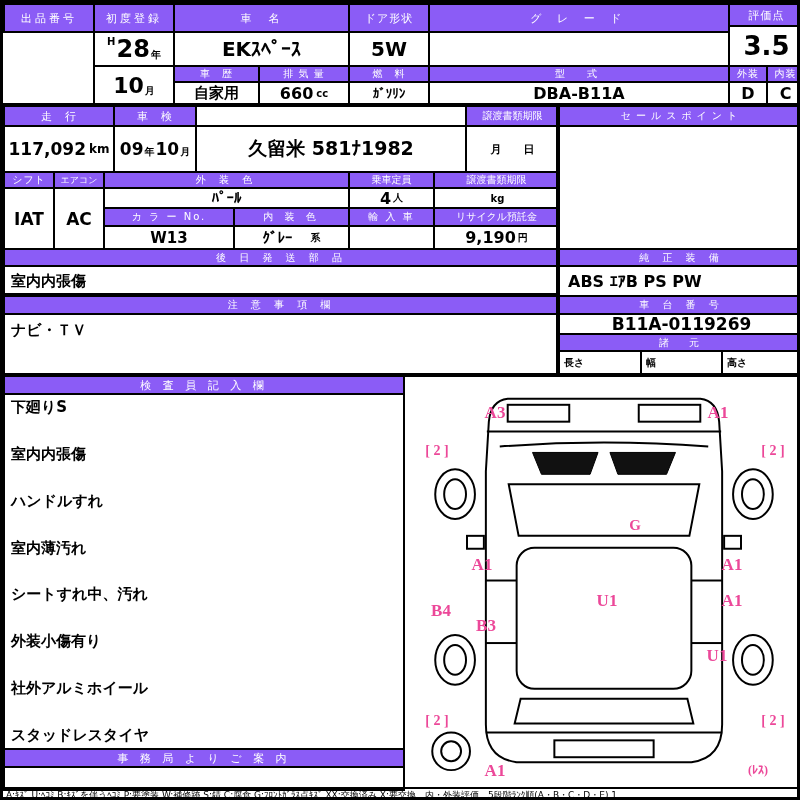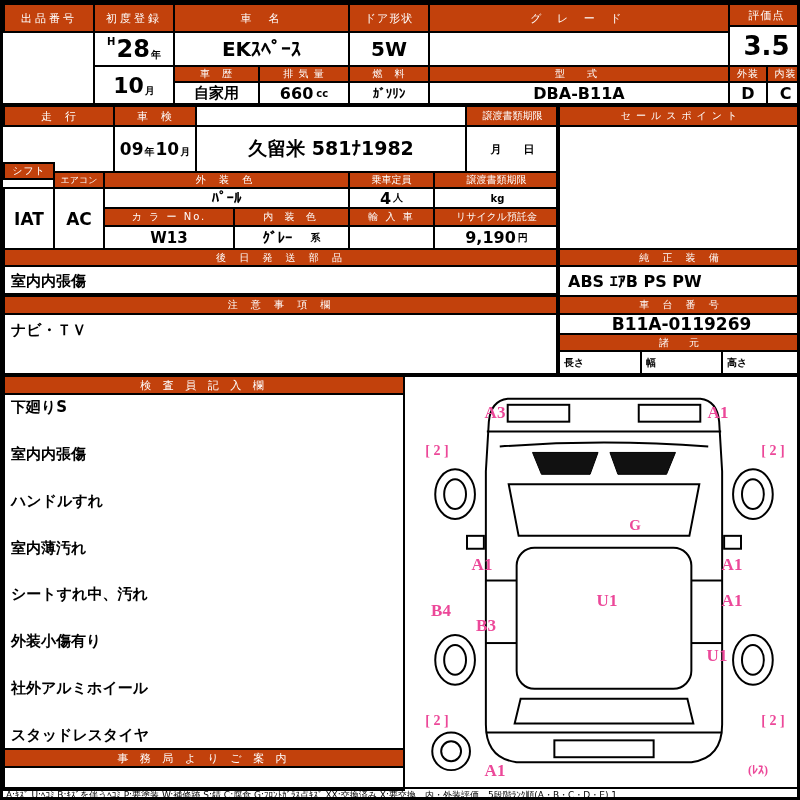--- a/index.html
+++ b/index.html
@@ -1,20 +1,20 @@
 <!DOCTYPE html>
 <html><head>
 <meta charset="utf-8">
 <style>
   * { margin:0; padding:0; box-sizing:border-box; }
   html,body { background:#e8e8e8; }
   body { font-family:"DejaVu Sans","Liberation Sans",sans-serif; }
   .sheet { position:relative; width:800px; height:800px; background:#fff; border:3px solid #000; overflow:hidden; }
   .c { position:absolute; border:2px solid #000; background:#fff; display:flex; align-items:center; justify-content:center; color:#000; overflow:hidden; }
-  .h { background:#c2410c; color:#fff; font-size:11px; letter-spacing:3px; font-weight:normal; }
+  .h { background:#8b5cf6; color:#fff; font-size:11px; letter-spacing:3px; font-weight:normal; }
   .h.tight { letter-spacing:1px; }
   .v { font-weight:bold; }
   .left { justify-content:flex-start; }
   .top { align-items:flex-start; }
   .u { font-size:10px; font-weight:bold; }
   .bar { position:absolute; background:#000; }
   .marker { position:absolute; transform:translate(-50%,-50%); font-weight:bold; color:#ec4899; white-space:nowrap; z-index:5;font-family:Liberation Serif, serif; }
   .note-line { line-height:17px; }
   .legend { position:absolute; left:0; top:786px; width:794px; height:8px; font-size:9px; color:#000; padding-left:3px; white-space:nowrap; }
   svg { position:absolute; left:0; top:0; }
@@ -66,35 +66,39 @@
   <div class="c h tight" style="left:725px;top:0;width:77px;height:24px">評価点</div>
   <div class="c v" style="left:725px;top:22px;width:77px;height:42px;font-size:26px">3.5</div>
   <div class="c h tight" style="left:725px;top:62px;width:40px;height:18px;font-size:10px">外装</div>
   <div class="c h tight" style="left:763px;top:62px;width:39px;height:18px;font-size:10px">内装</div>
   <div class="c v" style="left:725px;top:78px;width:40px;height:24px;font-size:16px">D</div>
   <div class="c v" style="left:763px;top:78px;width:39px;height:24px;font-size:16px">C</div>
 
   <div class="bar" style="left:0;top:100px;width:794px;height:4px"></div>
 
   <div class="c h tight" style="left:0;top:102px;width:112px;height:22px">走　行</div>
+  <div class="c v" style="left:0;top:122px;width:112px;height:48px;gap:3px">
+    <span style="font-size:17px">117,092</span>
+    <span style="font-size:12px;font-weight:bold">km</span>
+  </div>
 
   <div class="c h tight" style="left:110px;top:102px;width:84px;height:22px">車　検</div>
   <div class="c v" style="left:110px;top:122px;width:84px;height:48px;gap:1px">
     <span style="font-size:17px">09</span>
     <span class="u" style="align-self:flex-end;padding-bottom:12px">年</span>
     <span style="font-size:17px">10</span>
     <span class="u" style="align-self:flex-end;padding-bottom:12px">月</span>
   </div>
 
   <div class="c v" style="left:192px;top:122px;width:272px;height:48px;font-size:19px">久留米 581ﾅ1982</div>
 
   <div class="c h tight" style="left:462px;top:102px;width:95px;height:22px;font-size:10px;letter-spacing:0">譲渡書類期限</div>
   <div class="c v" style="left:462px;top:122px;width:95px;height:48px;font-size:11px">月　　日</div>
 
-  <div class="c h tight" style="left:0;top:159px;width:52px;height:18px;font-size:10px">シフト</div>
+  <div class="c h tight" style="left:0;top:168px;width:52px;height:18px;font-size:10px">シフト</div>
   <div class="c h tight" style="left:50px;top:168px;width:52px;height:18px;font-size:9px;letter-spacing:0">エアコン</div>
   <div class="c v" style="left:0;top:184px;width:52px;height:63px;font-size:17px">IAT</div>
   <div class="c v" style="left:50px;top:184px;width:52px;height:63px;font-size:17px">AC</div>
 
   <div class="c h tight" style="left:100px;top:168px;width:247px;height:18px;font-size:10px;letter-spacing:5px">外 装 色</div>
   <div class="c v" style="left:100px;top:184px;width:247px;height:22px;font-size:15px">ﾊﾟｰﾙ</div>
 
   <div class="c h tight" style="left:345px;top:168px;width:87px;height:18px;font-size:10px;letter-spacing:0">乗車定員</div>
   <div class="c v" style="left:345px;top:184px;width:87px;height:22px;gap:2px">
     <span style="font-size:16px">4</span>

